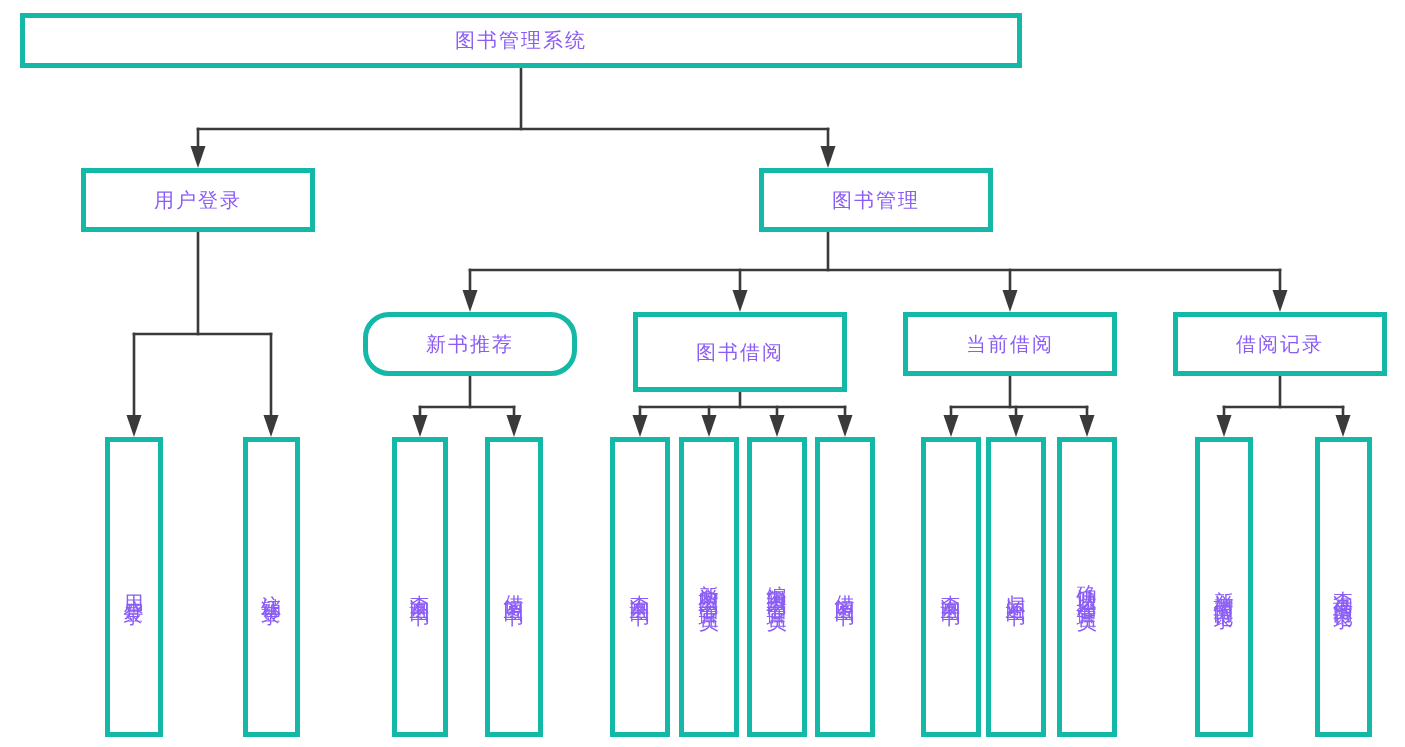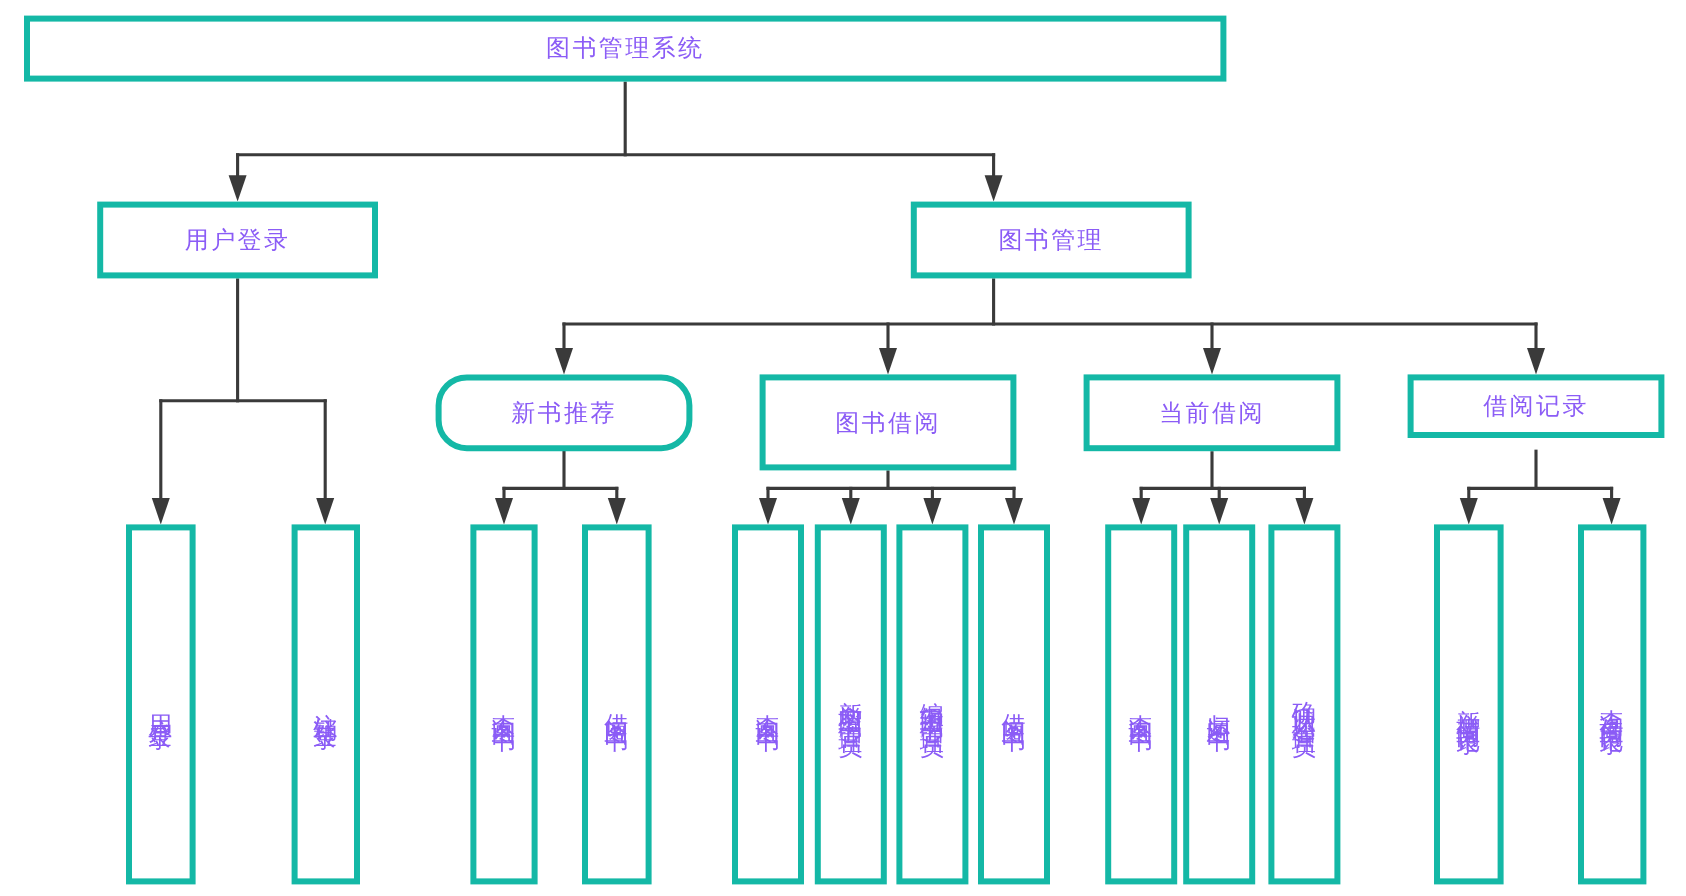--- a/index.html
+++ b/index.html
@@ -134,21 +134,21 @@
       </div>
       <div class="node" style="left: 363px; top: 312px; width: 214px; height: 64px; border-radius: 26px;">
         <span class="label">新书推荐</span>
       </div>
       <div class="node" style="left: 633px; top: 312px; width: 214px; height: 80px;">
         <span class="label">图书借阅</span>
       </div>
       <div class="node" style="left: 903px; top: 312px; width: 214px; height: 64px;">
         <span class="label">当前借阅</span>
       </div>
-      <div class="node" style="left: 1173px; top: 312px; width: 214px; height: 53px;">
+      <div class="node" style="left: 1173px; top: 312px; width: 214px; height: 64px;">
         <span class="label">借阅记录</span>
       </div>
       <div class="node vertical" style="left: 105px; top: 437px; width: 58px; height: 300px;">
         <span class="label">用户登录</span>
       </div>
       <div class="node vertical" style="left: 243px; top: 437px; width: 57px; height: 300px;">
         <span class="label">注销登录</span>
       </div>
       <div class="node vertical" style="left: 392px; top: 437px; width: 56px; height: 300px;">
         <span class="label">查询图书</span>

